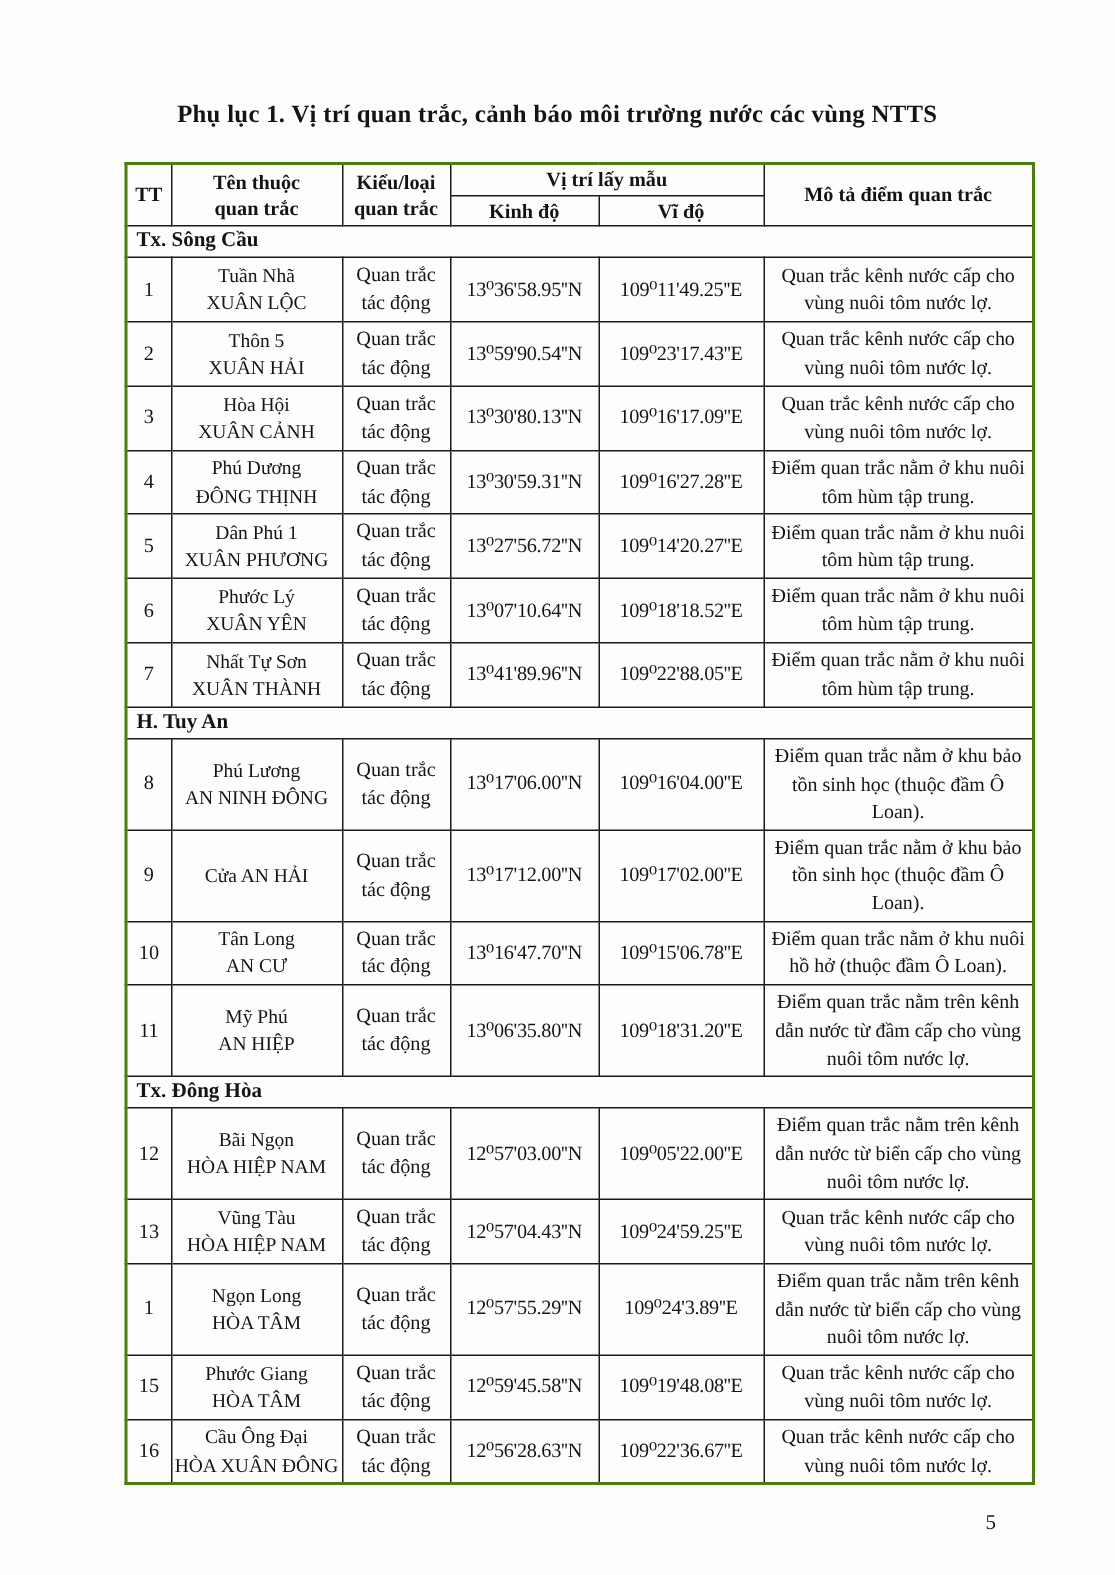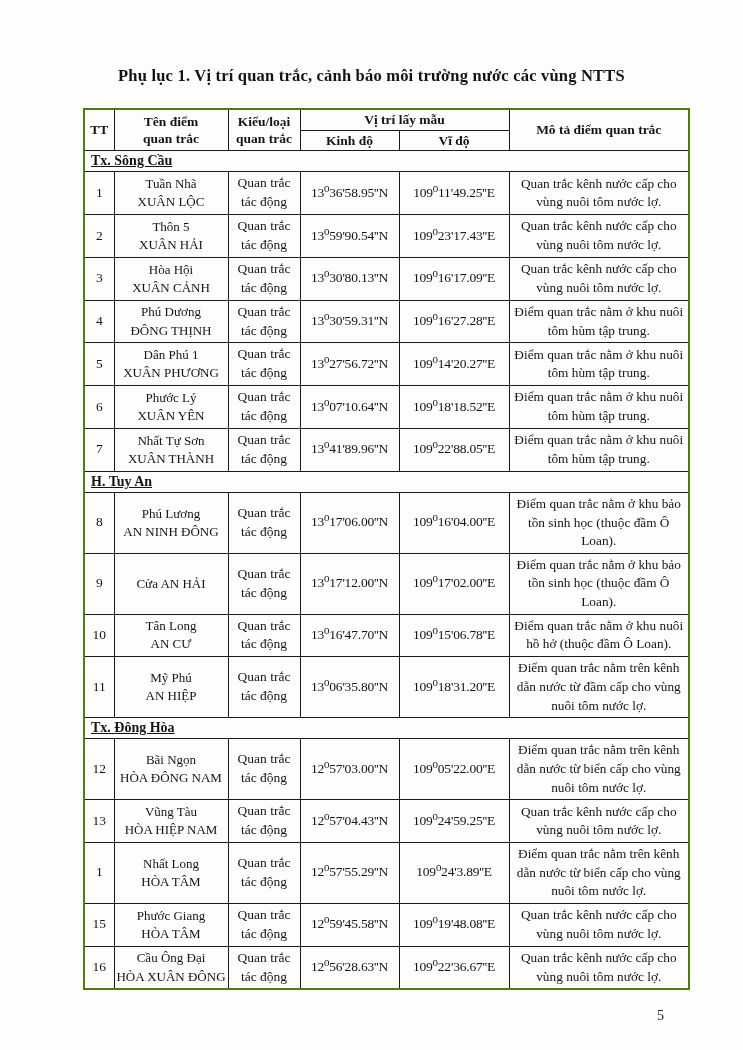--- a/index.html
+++ b/index.html
@@ -49,21 +49,20 @@
   }
   .monitor-table td.cell-name { font-size: 13px; padding: 2px 1px; margin-left: 23px; }
   .monitor-table td.cell-coord { font-size: 13.5px; letter-spacing: -0.2px; text-align: center; }
   .monitor-table td.cell-desc { font-size: 13.3px; padding: 2px 4px; text-align: center; }
   .monitor-table tr.section-row td {
     text-align: left;
     font-weight: bold;
     font-size: 14px;
     padding: 1px 6px;
     line-height: 1.3;
-    text-decoration: underline;
   }
   .page-number {
     position: absolute;
     top: 1008px;
     left: 657px;
     font-size: 14px;
   }
 </style>
 </head>
 <body>
@@ -77,21 +76,21 @@
       <col style="width:30px">
       <col style="width:114px">
       <col style="width:72px">
       <col style="width:99px">
       <col style="width:110px">
       <col style="width:180px">
     </colgroup>
     <thead>
       <tr>
         <th rowspan="2">TT</th>
-        <th rowspan="2">Tên điểm
+        <th rowspan="2">Tên thuộc
 quan trắc</th>
         <th rowspan="2">Kiểu/loại
 quan trắc</th>
         <th colspan="2">Vị trí lấy mẫu</th>
         <th rowspan="2">Mô tả điểm quan trắc</th>
       </tr>
       <tr>
         <th>Kinh độ</th>
         <th>Vĩ độ</th>
       </tr>
@@ -211,40 +210,40 @@
           <td class="cell-coord">13⁰06'35.80''N</td>
           <td class="cell-coord">109⁰18'31.20''E</td>
           <td class="cell-desc">Điểm quan trắc nằm trên kênh dẫn nước từ  đầm cấp cho vùng  nuôi  tôm nước lợ.</td>
         </tr>
         <tr class="section-row">
           <td colspan="6">Tx. Đông Hòa</td>
         </tr>
         <tr>
           <td class="cell-tt">12</td>
           <td class="cell-name">Bãi Ngọn
-HÒA ĐÔNG NAM</td>
+HÒA HIỆP NAM</td>
           <td class="cell-type">Quan trắc
 tác động</td>
           <td class="cell-coord">12⁰57'03.00''N</td>
           <td class="cell-coord">109⁰05'22.00''E</td>
           <td class="cell-desc">Điểm quan trắc nằm trên kênh dẫn nước từ biển cấp cho vùng  nuôi  tôm nước lợ.</td>
         </tr>
         <tr>
           <td class="cell-tt">13</td>
           <td class="cell-name">Vũng Tàu
 HÒA HIỆP NAM</td>
           <td class="cell-type">Quan trắc
 tác động</td>
           <td class="cell-coord">12⁰57'04.43''N</td>
           <td class="cell-coord">109⁰24'59.25''E</td>
           <td class="cell-desc">Quan trắc kênh nước cấp cho vùng  nuôi  tôm nước lợ.</td>
         </tr>
         <tr>
           <td class="cell-tt">1</td>
-          <td class="cell-name">Nhất Long
+          <td class="cell-name">Ngọn Long
 HÒA TÂM</td>
           <td class="cell-type">Quan trắc
 tác động</td>
           <td class="cell-coord">12⁰57'55.29''N</td>
           <td class="cell-coord">109⁰24'3.89''E</td>
           <td class="cell-desc">Điểm quan trắc nằm trên kênh dẫn nước từ biển cấp cho vùng  nuôi  tôm nước lợ.</td>
         </tr>
         <tr>
           <td class="cell-tt">15</td>
           <td class="cell-name">Phước Giang

